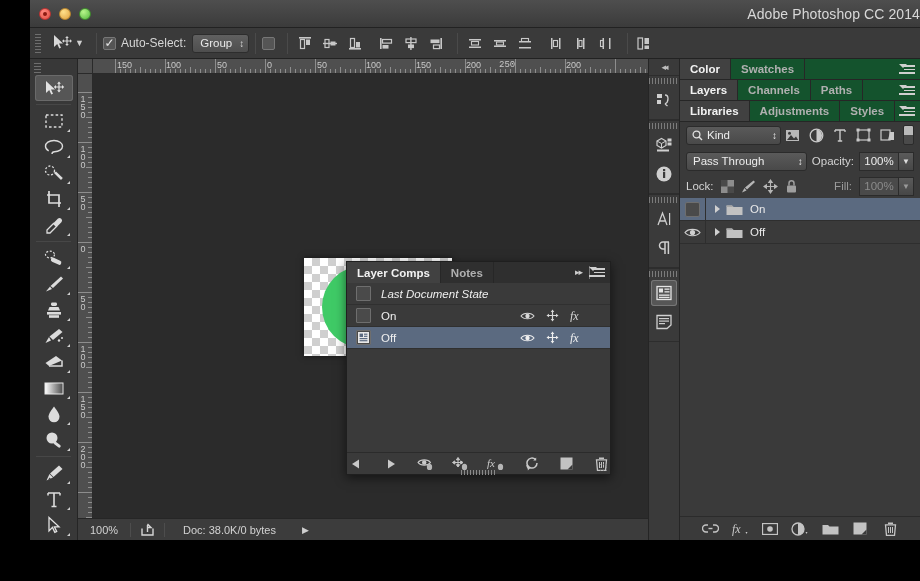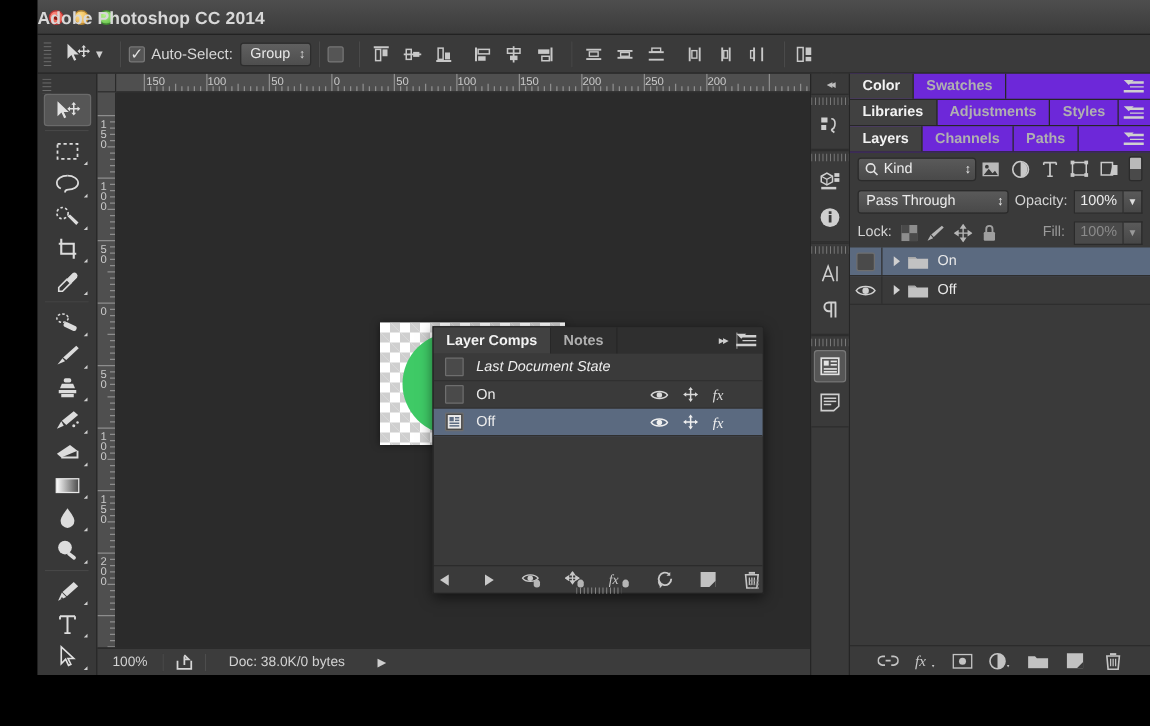--- a/index.html
+++ b/index.html
@@ -23,22 +23,22 @@
   .traffic { display: flex; gap: 8px; padding-left: 9px; }
   .dot { width: 12px; height: 12px; border-radius: 50%; position: relative; }
   .dot.red { background: radial-gradient(circle at 35% 30%, #ff8a80, #e04c3f); border:1px solid #b33; }
   .dot.yellow { background: radial-gradient(circle at 35% 30%, #ffe08a, #e0a13f); border:1px solid #b8862e; }
   .dot.green { background: radial-gradient(circle at 35% 30%, #b7f58a, #54b83f); border:1px solid #3f8a2e; }
   .dot.red::after {
     content:""; position:absolute; left:3px; top:3px; width:4px; height:4px;
     border-radius:50%; background:#8d1b12;
   }
   .win-title {
-    position: absolute; left: 0; right: 0; text-align: left;
-    font-size: 14px; color: #d8d8d8; font-weight: 700; letter-spacing: .1px;
+    position: absolute; left: 0; right: 0; text-align: right;
+    font-size: 14px; color: #d8d8d8; font-weight: 400; letter-spacing: .1px;
   }
 
   
   .optionsbar {
     height: 31px; background: #3a3a3a; border-bottom: 1px solid #222;
     display: flex; align-items: center; gap: 0; padding-left: 2px;
     position: relative;
   }
   .grip { width: 10px; height: 22px; margin: 0 3px 0 1px;
     background: repeating-linear-gradient(to bottom, #6e6e6e 0 1px, transparent 1px 3px);
@@ -153,21 +153,21 @@
     color:#bdbdbd; font-size:9px; letter-spacing:-2px; }
   .rail-group { border:1px solid #2d2d2d; border-left:none; border-right:none; background:#3a3a3a; padding-bottom:3px;}
   .rail-grip { height:9px; background: repeating-linear-gradient(to right,#7b7b7b 0 1px, transparent 1px 3px);
     background-size:3px 6px; background-repeat:repeat-x; background-position:6px 2px; }
   .rail-btn { width:26px; height:26px; margin:2px auto 3px; display:flex; align-items:center; justify-content:center; border-radius:3px; }
   .rail-btn.sel { background:#565656; box-shadow: inset 0 0 0 1px #777; }
 
   
   .panels { position:absolute; right:0; top:59px; width:240px; bottom:0; background:#3a3a3a; }
   .panel-tabs {
-    height:21px; background:#6d28d9; display:flex; align-items:stretch; position:relative;
+    height:21px; background:#14532d; display:flex; align-items:stretch; position:relative;
     border-bottom:1px solid #262626;
   }
   .ptab { padding:0 10px; font-size:11.5px; color:#b0b0b0; display:flex; align-items:center;
     font-weight:600; border-right:1px solid #272727; }
   .ptab.active { background:#414141; color:#f2f2f2; }
   .pmenu { position:absolute; right:5px; top:4px; width:16px; height:12px; }
   .pmenu i { display:block; height:1.5px; background:#cfcfcf; margin-top:2px; }
   .pmenu i:first-child { width:11px; margin-left:5px; }
   .pmenu i:nth-child(2) { width:11px; margin-left:5px; }
   .pmenu i:nth-child(3) { width:11px; margin-left:5px; }
@@ -540,21 +540,21 @@
 
     <div class="ruler-h">
       <span class="rnum" style="left:24px;top:1px;">150</span>
       <span class="rnum" style="left:73px;top:1px;">100</span>
       <span class="rnum" style="left:124px;top:1px;">50</span>
       <span class="rnum" style="left:174px;top:1px;">0</span>
       <span class="rnum" style="left:224px;top:1px;">50</span>
       <span class="rnum" style="left:273px;top:1px;">100</span>
       <span class="rnum" style="left:323px;top:1px;">150</span>
       <span class="rnum" style="left:373px;top:1px;">200</span>
-      <span class="rnum" style="left:423px;top:1px;">250</span>
+      <span class="rnum" style="left:406px;top:1px;font-family:Liberation Mono, monospace;">250</span>
       <span class="rnum" style="left:473px;top:1px;">200</span>
       <div id="hticks">
           <div class="rtick" style="left: 22px; width: 1px; height: 14px; bottom: 0px;"></div>
           <div class="rtick" style="left: 27px; width: 1px; height: 4px; bottom: 0px;"></div>
           <div class="rtick" style="left: 32px; width: 1px; height: 4px; bottom: 0px;"></div>
           <div class="rtick" style="left: 37px; width: 1px; height: 4px; bottom: 0px;"></div>
           <div class="rtick" style="left: 42px; width: 1px; height: 4px; bottom: 0px;"></div>
           <div class="rtick" style="left: 47px; width: 1px; height: 6px; bottom: 0px;"></div>
           <div class="rtick" style="left: 52px; width: 1px; height: 4px; bottom: 0px;"></div>
           <div class="rtick" style="left: 57px; width: 1px; height: 4px; bottom: 0px;"></div>
@@ -867,35 +867,35 @@
       <div class="ptab">Swatches</div>
       <div class="pmenu">
           <span class="tri" style="top:1px;"></span>
           <i></i>
           <i></i>
           <i></i>
         </div>
     </div>
 
     <div class="panel-tabs">
-      <div class="ptab active">Libraries</div>
-      <div class="ptab">Adjustments</div>
-      <div class="ptab">Styles</div>
+      <div class="ptab active">Layers</div>
+      <div class="ptab">Channels</div>
+      <div class="ptab">Paths</div>
       <div class="pmenu">
           <span class="tri" style="top:1px;"></span>
           <i></i>
           <i></i>
           <i></i>
         </div>
     </div>
 
     <div class="panel-tabs">
-      <div class="ptab active">Layers</div>
-      <div class="ptab">Channels</div>
-      <div class="ptab">Paths</div>
+      <div class="ptab active">Libraries</div>
+      <div class="ptab">Adjustments</div>
+      <div class="ptab">Styles</div>
       <div class="pmenu">
           <span class="tri" style="top:1px;"></span>
           <i></i>
           <i></i>
           <i></i>
         </div>
     </div>
 
     <div class="filterrow">
       <div class="kind-select">

